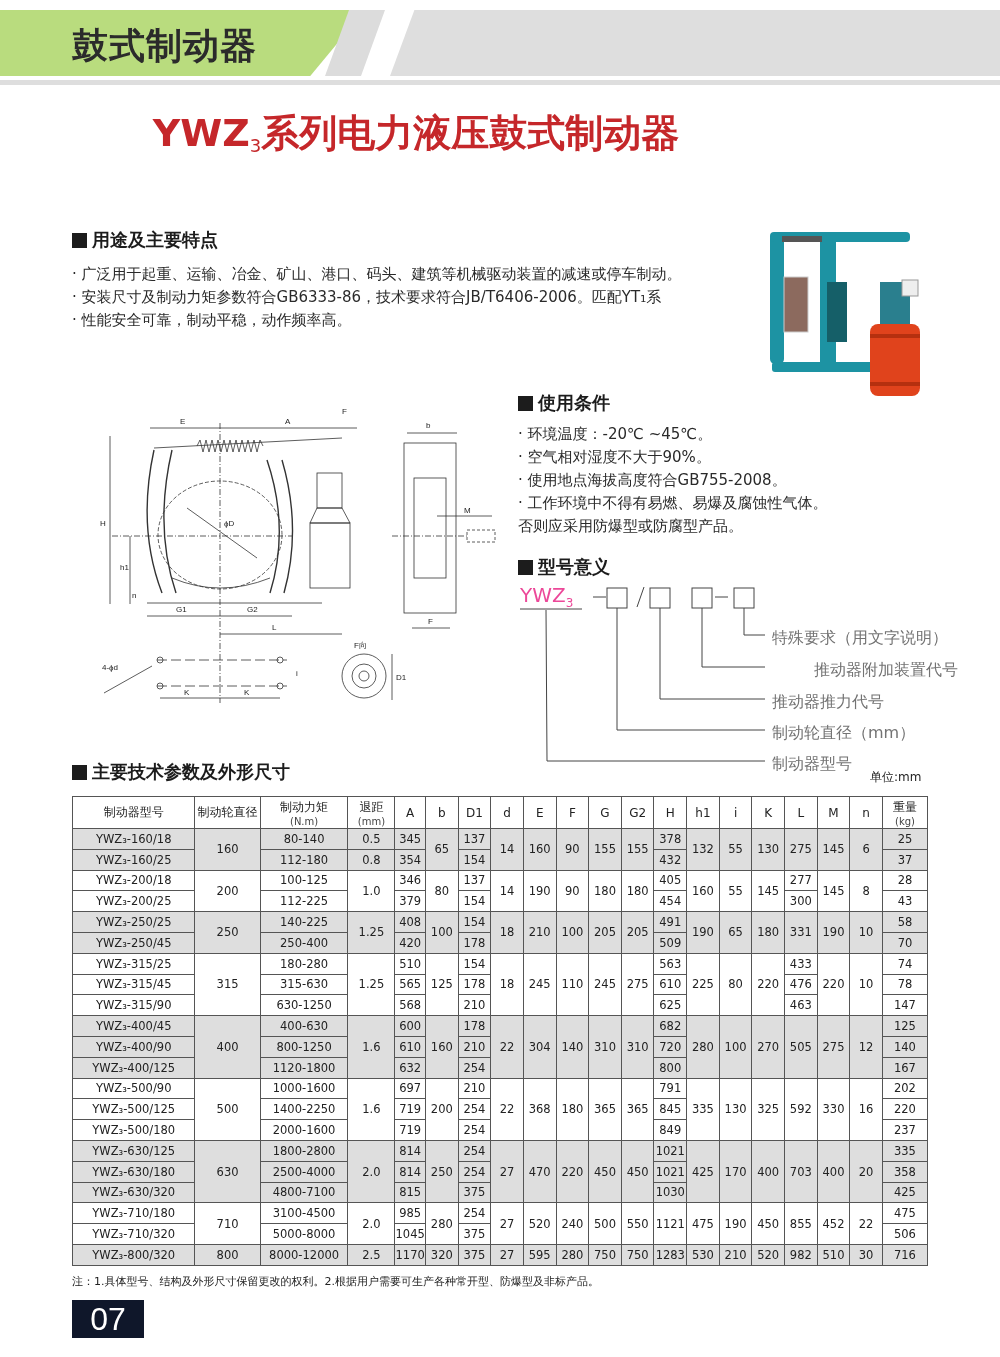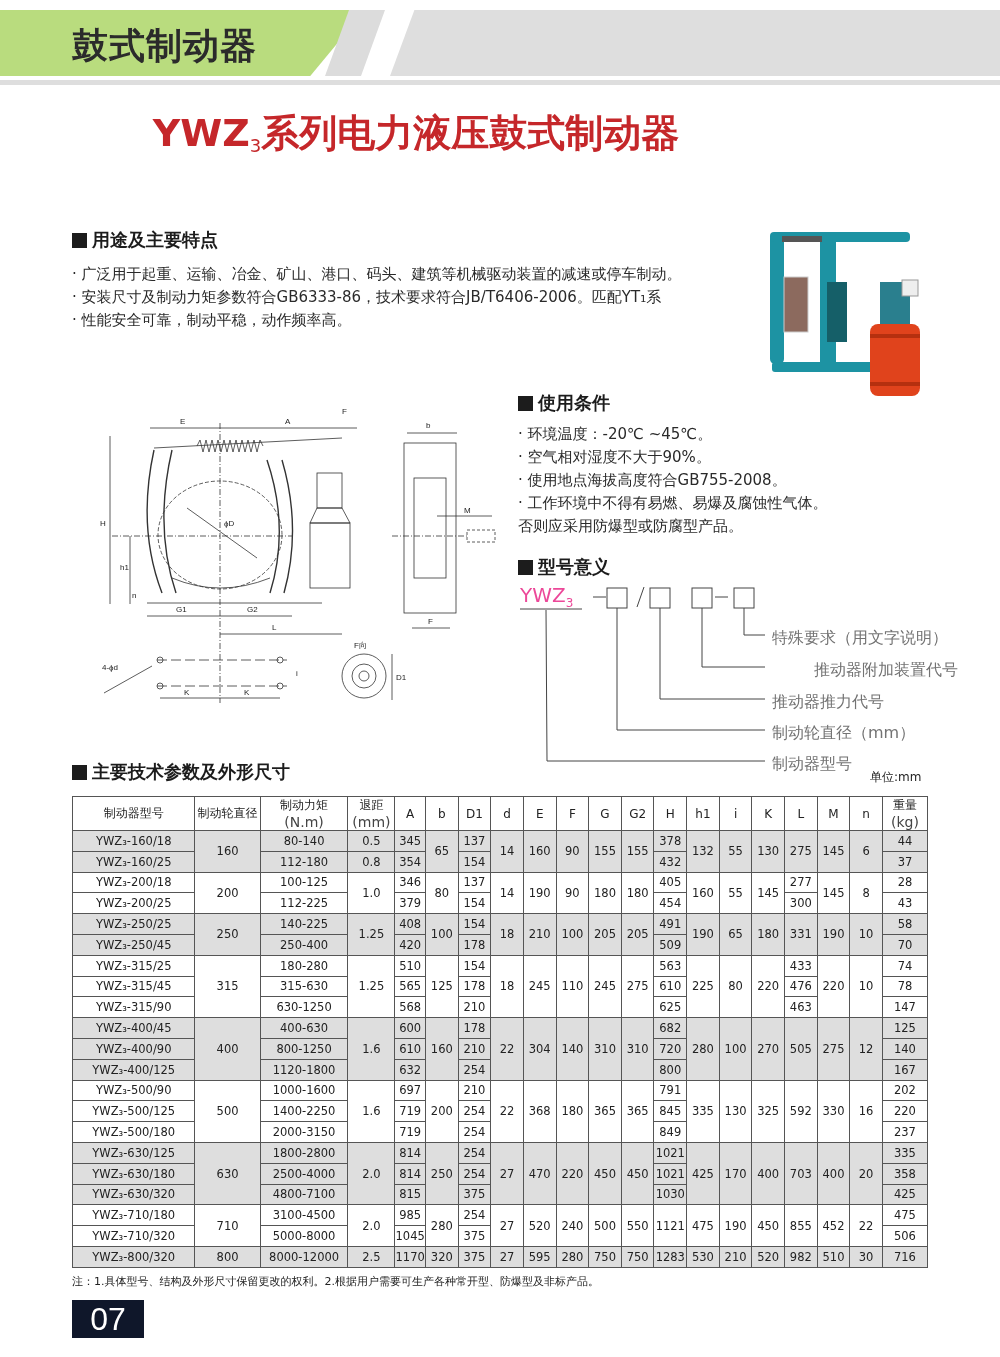--- a/index.html
+++ b/index.html
@@ -25,21 +25,21 @@
   .drawing { position: absolute; left: 92px; top: 398px; width: 420px; height: 310px; }
 
   .model-code { position: absolute; left: 520px; top: 583px; width: 420px; height: 190px; }
   .model-code .code-text { position: absolute; left: 0; top: 0; font-size: 20px; color: #ec4899; }
   .model-code .lbl { position: absolute; font-size: 16px; color: #737373; white-space: nowrap; }
   .unit { position: absolute; left: 870px; top: 769px; font-size: 12px; color: #222; }
 
   table.spec { position: absolute; left: 72px; top: 796px; width: 856px; border-collapse: collapse; font-size: 11.5px; color: #222; table-layout: fixed; }
   table.spec th, table.spec td { border: 1px solid #555; text-align: center; vertical-align: middle; padding: 0; height: 20.8px; }
   table.spec th { height: 32px; font-weight: normal; font-size: 12px; background: #fff; }
-  table.spec th .sub { display: block; font-size: 14px; color: #444; }
+  table.spec th .sub { display: block; font-size: 10px; color: #444; }
   table.spec tr.g td { background: #dedede; }
 
   .note { position: absolute; left: 72px; top: 1274px; font-size: 11px; color: #222; }
   .page-num { position: absolute; left: 72px; top: 1300px; width: 72px; height: 38px; background: #0f172a; color: #fff; font-size: 32px; text-align: center; line-height: 38px; font-family: "Liberation Sans", sans-serif; }
 </style>
 </head>
 <body>
 
 <div class="header-band">
   <div class="header-green"></div>
@@ -263,21 +263,21 @@
         <td rowspan="2">90</td>
         <td rowspan="2">155</td>
         <td rowspan="2">155</td>
         <td>378</td>
         <td rowspan="2">132</td>
         <td rowspan="2">55</td>
         <td rowspan="2">130</td>
         <td rowspan="2">275</td>
         <td rowspan="2">145</td>
         <td rowspan="2">6</td>
-        <td>44</td>
+        <td>25</td>
       </tr>
       <tr class="g">
         <td>YWZ₃-160/25</td>
         <td>112-180</td>
         <td>0.8</td>
         <td>354</td>
         <td>154</td>
         <td>432</td>
         <td>37</td>
       </tr>
@@ -445,21 +445,21 @@
       <tr>
         <td>YWZ₃-500/125</td>
         <td>1400-2250</td>
         <td>719</td>
         <td>254</td>
         <td>845</td>
         <td>220</td>
       </tr>
       <tr>
         <td>YWZ₃-500/180</td>
-        <td>2000-3150</td>
+        <td>2000-1600</td>
         <td>719</td>
         <td>254</td>
         <td>849</td>
         <td>237</td>
       </tr>
       <tr class="g">
         <td>YWZ₃-630/125</td>
         <td rowspan="3">630</td>
         <td>1800-2800</td>
         <td rowspan="3">2.0</td>

